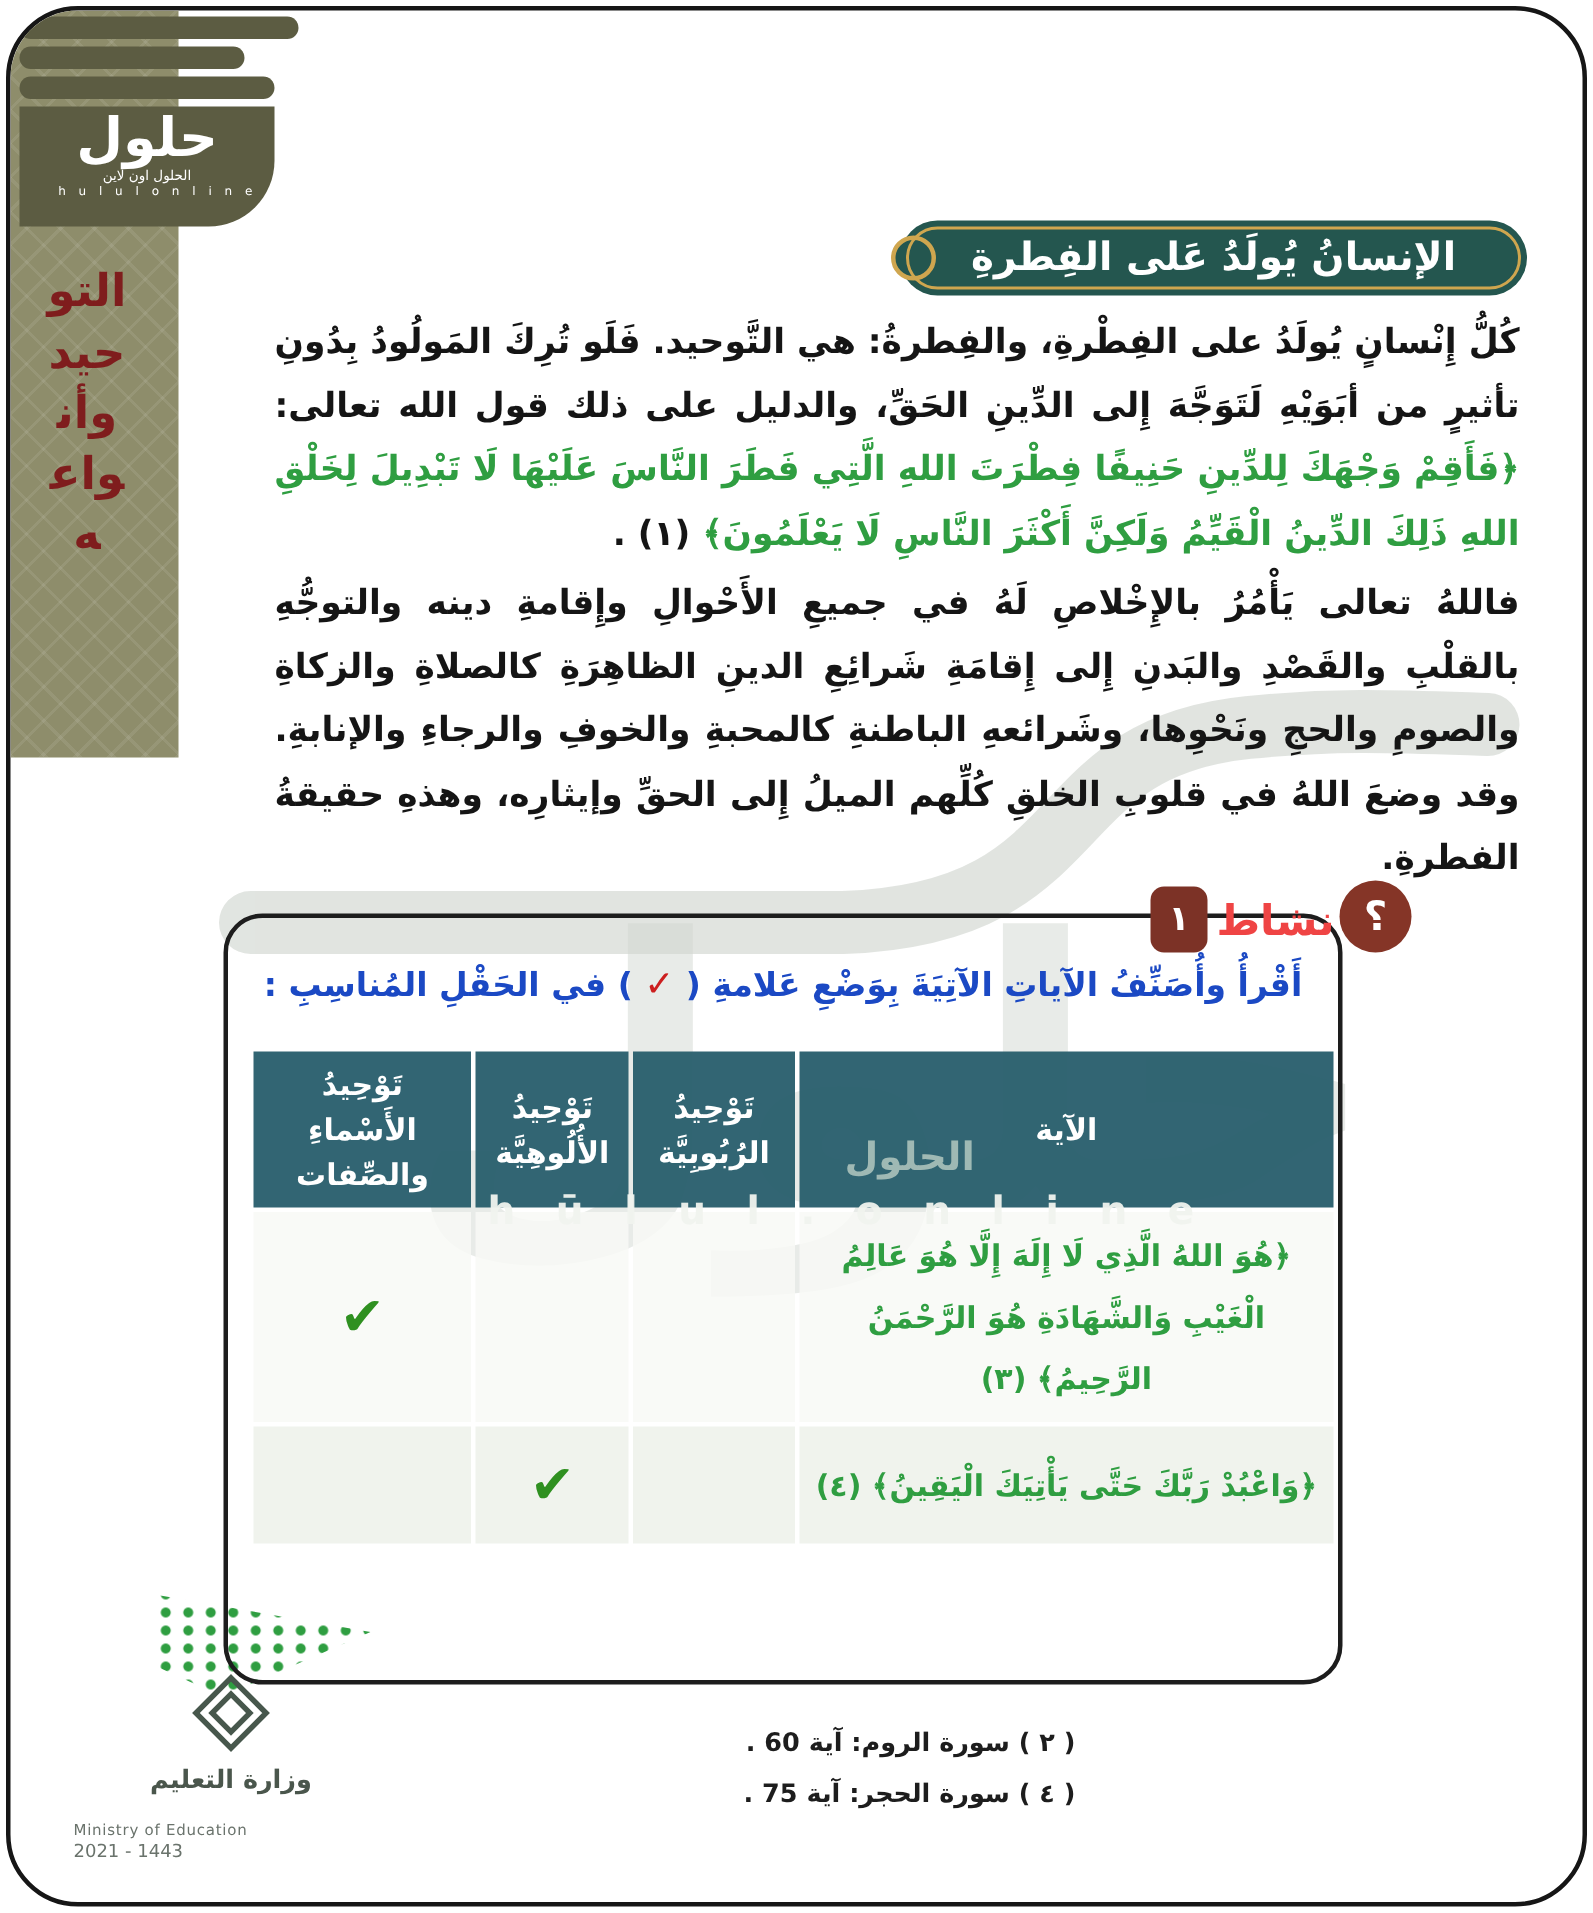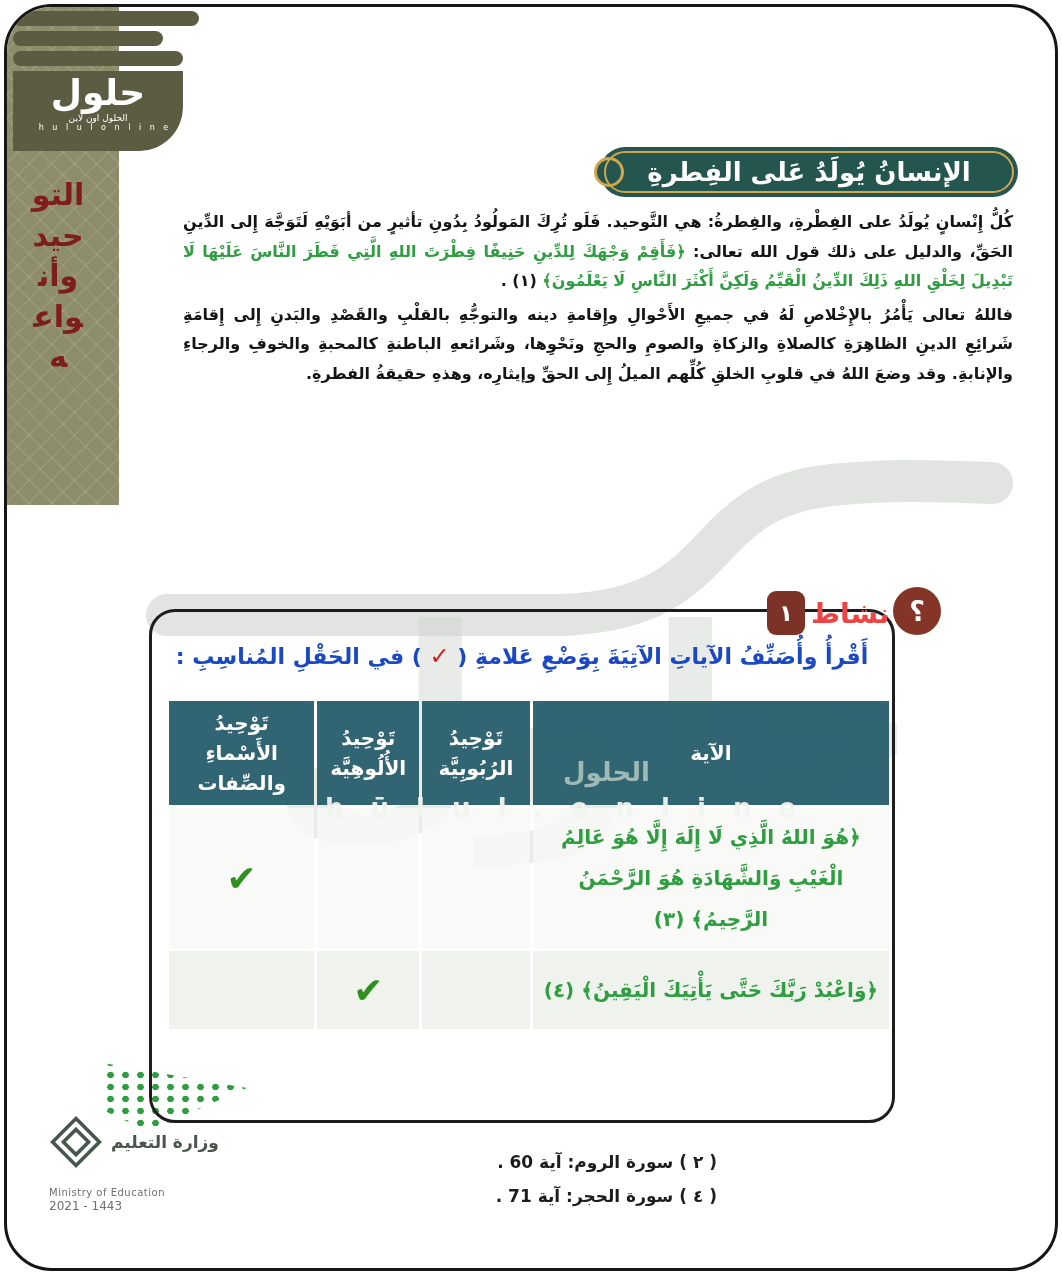--- a/index.html
+++ b/index.html
@@ -57,21 +57,21 @@
     content:"";position:absolute;inset:4px;border:2px solid #cfa64f;border-radius:24px;pointer-events:none;
   }
   .title-banner::before{
     content:"";position:absolute;left:-6px;top:50%;transform:translateY(-50%);
     width:24px;height:24px;border:3px solid #cfa64f;border-radius:50%;background:#24564f;
   }
   .title-banner .t{color:#fff;font-size:26px;font-weight:bold;direction:rtl;}
   
   .body-text{
     position:absolute;left:128px;right:42px;top:200px;z-index:2;
-    direction:rtl;text-align:justify;font-size:16px;font-weight:600;color:#151515;line-height:1.85;margin-left:48px;
+    direction:rtl;text-align:justify;font-size:23px;font-weight:600;color:#151515;line-height:1.85;margin-left:48px;
   }
   .body-text p{margin:0 0 4px 0;}
   .quran{color:#2f9e41;}
   
   .q-circle{
     position:absolute;left:886px;top:580px;width:48px;height:48px;border-radius:50%;
     background:#853527;color:#fff;display:flex;align-items:center;justify-content:center;
     font-size:27px;font-weight:bold;z-index:8;
   }
   .activity-word{position:absolute;left:804px;top:590px;color:#ef4444;font-size:28px;font-weight:bold;z-index:8;direction:rtl;}
@@ -107,21 +107,21 @@
   td.verse{color:#2f9e41;font-weight:bold;font-size:20px;line-height:2.05;direction:rtl;}
   td.check{color:#2f9020;font-size:36px;font-weight:bold;}
   tr.r0 td{height:108px;} tr.r1 td{height:128px;} tr.r2 td{height:66px;}
   
   .fn-col{position:absolute;direction:rtl;font-size:17px;font-weight:bold;color:#1d1d1d;line-height:2;z-index:2;}
   .fn-right{left:722px;top:1128px;width:292px;border-top:2px solid #111;padding-top:6px;}
   .fn-left{left:414px;top:1138px;width:296px;}
   .fn-col div{text-align:right;}
   
   .ministry{position:absolute;left:42px;top:1108px;width:210px;z-index:2;}
-  .min-row{display:flex;align-items:center;gap:8px;}
+  .min-row{display:flex;align-items:center;gap:8px;flex-direction:column;}
   .min-ar{font-size:17px;font-weight:bold;color:#4a564c;direction:rtl;}
   .min-en{font-size:10px;color:#6a736c;letter-spacing:.5px;margin-top:18px;}
   .min-year{font-size:12px;color:#6a736c;margin-top:1px;}
   .dots{
     position:absolute;left:96px;top:1050px;width:150px;height:74px;z-index:1;
     background-image:radial-gradient(circle,#2f9e41 3px,transparent 3.6px);
     background-size:15px 12px;
     clip-path:polygon(0 8%, 96% 42%, 30% 100%, 0 72%);
   }
 </style>
@@ -196,21 +196,21 @@
         </tr>
       </tbody>
     </table>
   </div>
 
   <div class="wm-small">الحلول</div>
   <div class="wm-latin">h ū l u l . o n l i n e</div>
 
   <div class="fn-col fn-left">
     <div>( ٢ ) سورة الروم: آية 60 .</div>
-    <div>( ٤ ) سورة الحجر: آية 71 .</div>
+    <div>( ٤ ) سورة الحجر: آية 75 .</div>
   </div>
 
   <div class="dots"></div>
 
   <div class="ministry">
     <div class="min-row">
       <svg width="54" height="54" viewBox="0 0 60 60">
         <g fill="none" stroke="#47574c" stroke-width="4">
           <path d="M30 4 L56 30 L30 56 L4 30 Z"></path>
           <path d="M30 16 L44 30 L30 44 L16 30 Z"></path>

